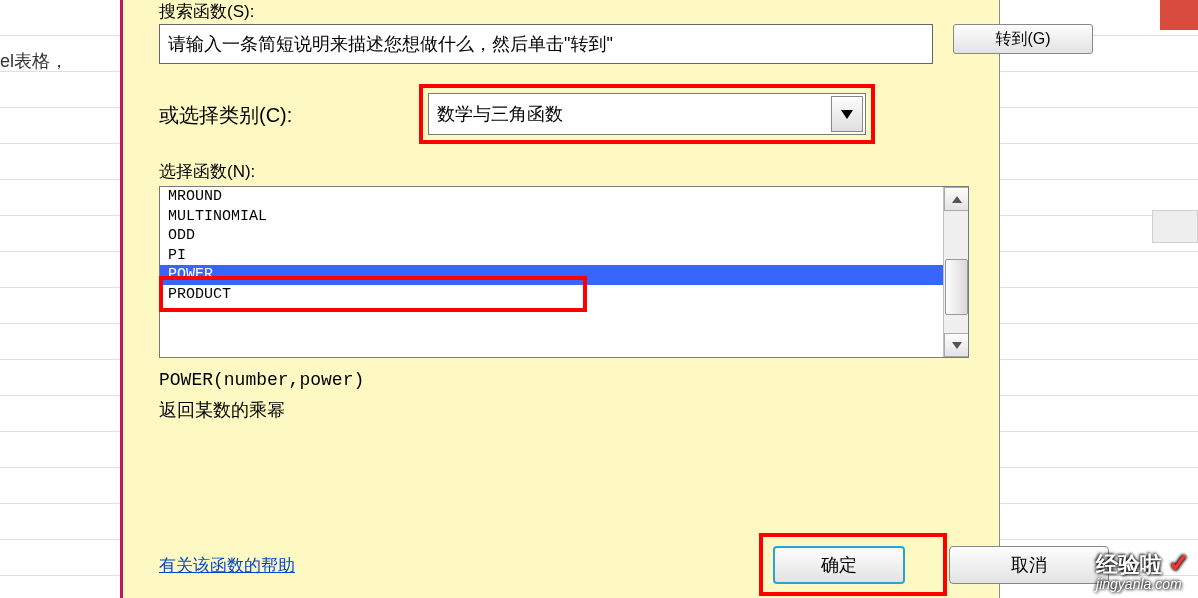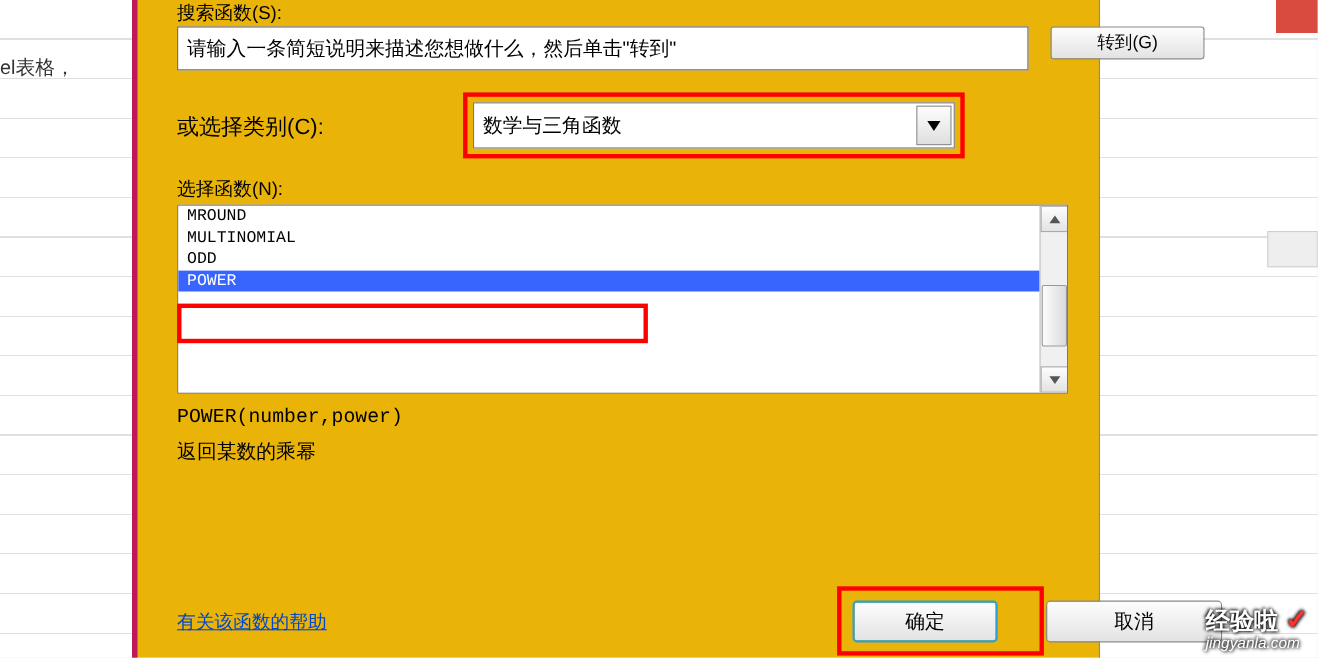--- a/index.html
+++ b/index.html
@@ -48,22 +48,22 @@
       background: #eee;
       border: 1px solid #d0d0d0;
       z-index: 1;
     }
     .dialog {
       position: absolute;
       top: 0;
       left: 120px;
       width: 880px;
       height: 598px;
-      background: #eab308;
-      border-left: 5px solid #be185d;
+      background: #fef9c3;
+      border-left: 3px solid #be185d;
       border-right: 1px solid #888;
       z-index: 2;
       padding: 0;
     }
     .dialog-inner {
       padding: 0 18px;
       height: 100%;
       position: relative;
     }
     .search-label {
@@ -346,21 +346,23 @@
     </div>
     <div class="red-box-category"></div>
 
     <div class="select-func-label">选择函数(N):</div>
 
     <div class="func-listbox">
       <div class="func-list" id="func-list">
           <div class="func-item">MROUND</div>
           <div class="func-item">MULTINOMIAL</div>
           <div class="func-item">ODD</div>
+          <div class="func-item">PI</div>
           <div class="func-item selected">POWER</div>
+          <div class="func-item">PRODUCT</div>
         </div>
       <div class="scrollbar">
         <div class="scroll-arrow-up"></div>
         <div class="scroll-thumb"></div>
         <div class="scroll-arrow-down"></div>
       </div>
     </div>
     <div class="red-box-power"></div>
 
     <div class="func-signature">POWER(number,power)</div>

